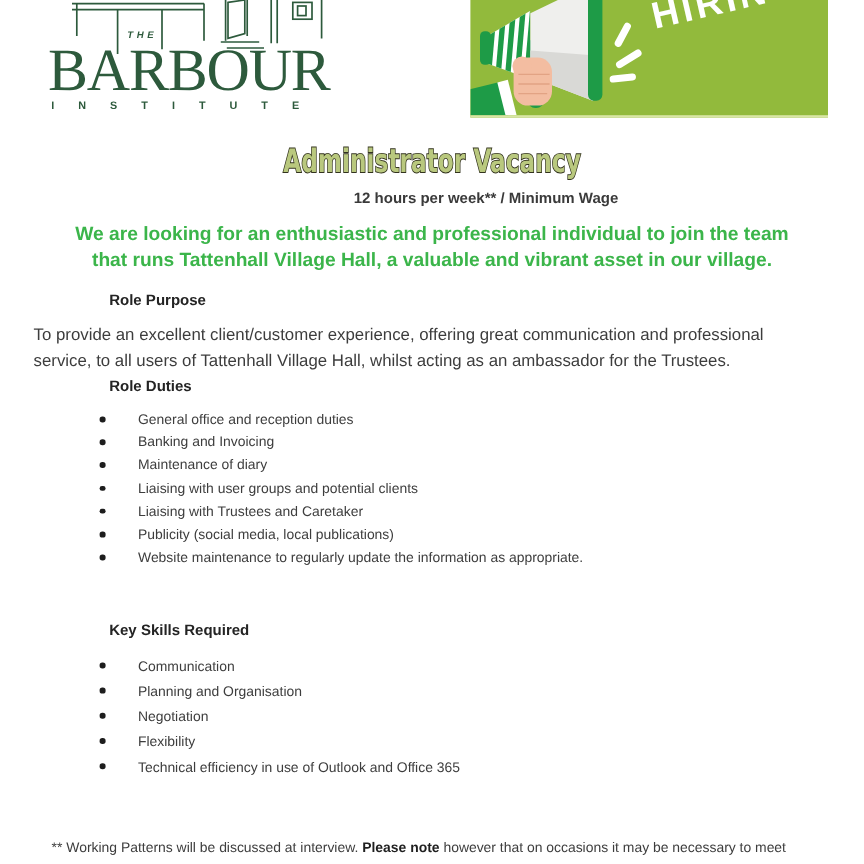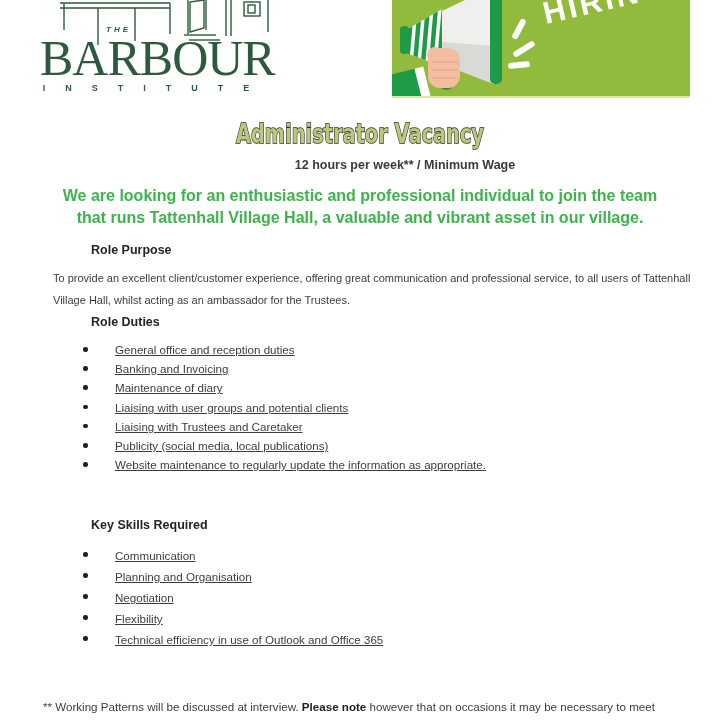--- a/index.html
+++ b/index.html
@@ -31,25 +31,25 @@
                 font-weight:bold; font-size:12.5px; color:#3a3a3a;margin-left:45px; }
   .intro      { position:absolute; left:0; top:185px; width:720px; text-align:center;
                 font-weight:bold; font-size:16px; color:#3bb54a; line-height:22px; }
 
   
   .heading { position:absolute; left:43px; font-weight:bold; font-size:12.5px; color:#242424;padding-left:48px; }
   .h-role-purpose { top:243px; }
   .h-role-duties  { top:315px; }
   .h-key-skills   { top:518px; }
 
-  .para { position:absolute; left:53px; top:267px; width:645px;
-          font-size:11px; line-height:22px; color:#3d3d3d; }
+  .para { position:absolute; left:28px; top:267px; width:645px;
+          font-size:14px; line-height:22px; color:#3d3d3d; }
 
   ul.doc-list { position:absolute; left:43px; margin:0; padding:0; list-style:none; width:640px; }
-  ul.doc-list li { position:relative; padding-left:72px; font-size:11.6px; color:#3d3d3d;text-decoration:underline; }
+  ul.doc-list li { position:relative; padding-left:72px; font-size:11.6px; color:#3d3d3d; }
   ul.doc-list li::before { content:""; position:absolute; left:40px; top:7px;
                            width:4.5px; height:4.5px; border-radius:50%; background:#1d1d1d; }
   .duties { top:340px; } .duties li { line-height:19.2px; }
   .skills { top:545px; } .skills li { line-height:21px; }
 
   .footer { position:absolute; left:43px; top:699px; width:655px;
             font-size:11.6px; line-height:16px; color:#3d3d3d; white-space:nowrap; }
   .footer b { color:#1f1f1f; }
 </style>
 </head>

